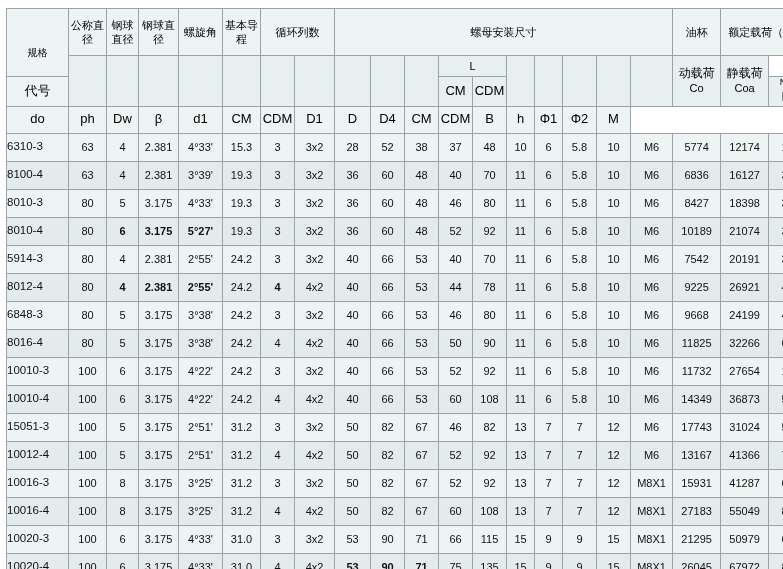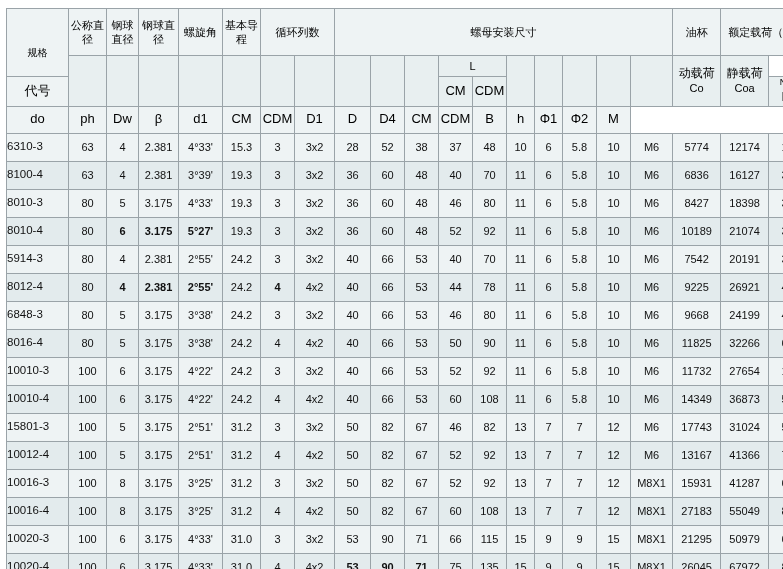--- a/index.html
+++ b/index.html
@@ -427,21 +427,21 @@
           <td>11</td>
           <td>6</td>
           <td>5.8</td>
           <td>10</td>
           <td>M6</td>
           <td>14349</td>
           <td>36873</td>
           <td>585</td>
         </tr>
         <tr>
-          <td class="model">15801-3</td>
+          <td class="model">15051-3</td>
           <td>100</td>
           <td>5</td>
           <td>3.175</td>
           <td>2°51'</td>
           <td>31.2</td>
           <td>3</td>
           <td>3x2</td>
           <td>50</td>
           <td>82</td>
           <td>67</td>

